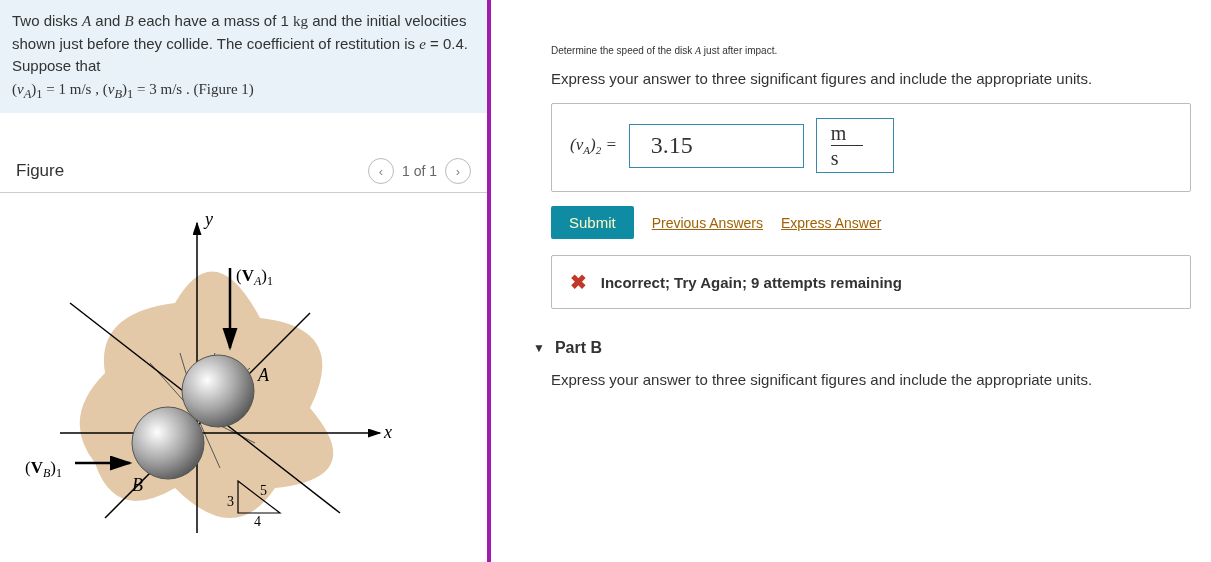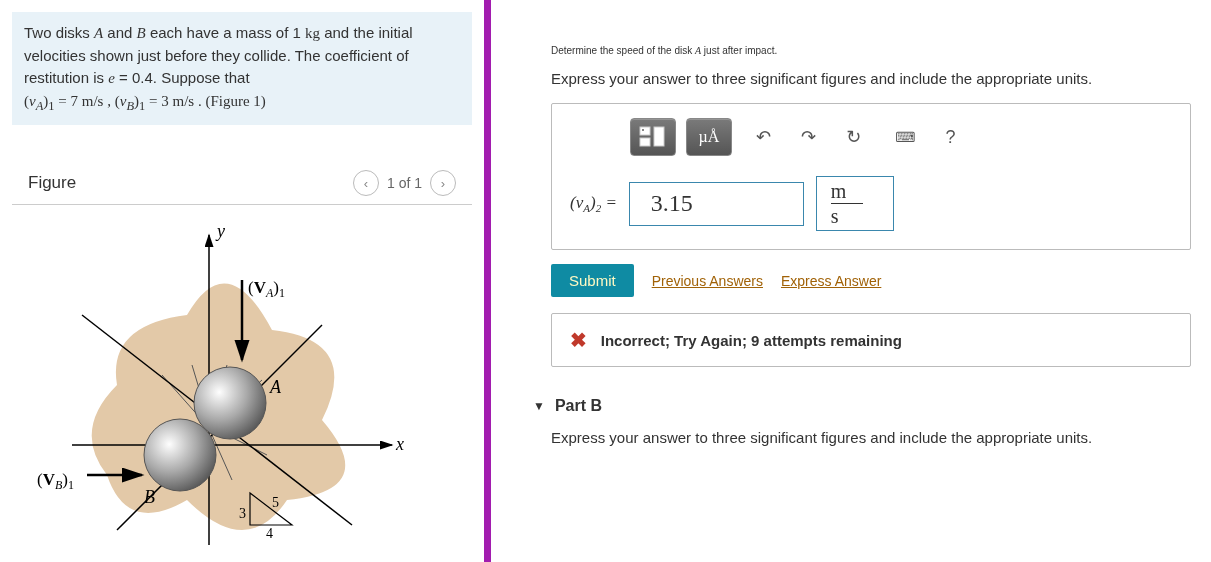--- a/index.html
+++ b/index.html
@@ -1,18 +1,18 @@
 <!DOCTYPE html>
 <html><head>
 <meta charset="utf-8">
 <style>
 * { box-sizing: border-box; margin: 0; padding: 0; }
 body { font-family: Arial, Helvetica, sans-serif; font-size: 14px; color: #333; background: #fff; width: 1211px; height: 562px; position: relative; overflow: hidden; }
 .container { display: flex; height: 100%; }
-.left-col { width: 514px; border-right: 7px solid #a21caf; padding: 12px; }
+.left-col { width: 514px; border-right: 4px solid #a21caf; padding: 0; }
 .right-col { flex: 1; padding: 10px 20px 10px 60px; }
 .problem-box { background: #e8f2f8; padding: 10px 12px; font-size: 15px; line-height: 1.5; color: #333; }
 .problem-box i { font-style: italic; font-family: 'Times New Roman', serif; }
 .figure-header { display: flex; align-items: center; justify-content: space-between; padding: 0 16px; margin-top: 45px; margin-bottom: 8px; }
 .figure-title { font-size: 17px; color: #333; }
 .pager { display: flex; align-items: center; gap: 8px; color: #666; font-size: 14px; }
 .circle-btn { width: 26px; height: 26px; border: 1px solid #bbb; border-radius: 50%; display: flex; align-items: center; justify-content: center; color: #888; background: #fff; font-size: 13px; }
 hr.fig-sep { border: none; border-top: 1px solid #ccc; margin: 0 0 10px 0; }
 .figure-area { position: relative; width: 100%; height: 340px; }
 .figure-svg { position: absolute; left: 0; top: 0; }
@@ -40,21 +40,21 @@
 .tri { font-size: 12px; color: #333; }
 .part-title { font-weight: bold; font-size: 16px; }
 </style>
 </head>
 <body>
 
 <div class="container">
   <div class="left-col">
     <div class="problem-box">
       <span>Two disks </span><i>A</i><span> and </span><i>B</i><span> each have a mass of 1 </span><span style="font-family:'Times New Roman',serif">kg</span><span> and the initial velocities shown just before they collide. The coefficient of restitution is </span><i>e</i><span> = 0.4. Suppose that </span><br>
-      <span style="font-family:'Times New Roman',serif">(<i>v<sub>A</sub></i>)<sub>1</sub></span><span style="font-family:'Times New Roman',serif"> = 7  m/s , </span><span style="font-family:'Times New Roman',serif">(<i>v<sub>B</sub></i>)<sub>1</sub></span><span style="font-family:'Times New Roman',serif"> = 3  m/s . (Figure 1)</span>
+      <span style="font-family:'Times New Roman',serif">(<i>v<sub>A</sub></i>)<sub>1</sub></span><span style="font-family:'Times New Roman',serif"> = 1  m/s , </span><span style="font-family:'Times New Roman',serif">(<i>v<sub>B</sub></i>)<sub>1</sub></span><span style="font-family:'Times New Roman',serif"> = 3  m/s . (Figure 1)</span>
     </div>
 
     <div class="figure-header">
       <div class="figure-title">Figure</div>
       <div class="pager">
         <div class="circle-btn">‹</div>
         <span>1 of 1</span>
         <div class="circle-btn">›</div>
       </div>
     </div>
@@ -112,43 +112,20 @@
     </div>
   </div>
 
   <div class="right-col">
     <div class="prompt-text">
       <span>Determine the speed of the disk </span><i>A</i><span> just after impact.</span>
     </div>
     <div class="bold-instr">Express your answer to three significant figures and include the appropriate units.</div>
 
     <div class="answer-box">
-      <div class="toolbar">
-        <div class="tool-btn" style="width:46px">
-          <svg width="28" height="22">
-              <rect x="1" y="1" width="10" height="8" fill="#fff" stroke="#ccc"></rect>
-              <rect x="1" y="12" width="10" height="8" fill="#fff" stroke="#ccc"></rect>
-              <rect x="15" y="1" width="10" height="19" fill="#fff" stroke="#ccc"></rect>
-              <rect x="3" y="3" width="2" height="2" fill="#888"></rect>
-            </svg>
-        </div>
-        <div class="tool-btn" style="width:46px">
-            <span class="icon-txt">µÅ</span>
-          </div>
-        <div class="tool-spacer"></div>
-        <div class="light-icon">↶</div>
-        <div style="width:10px"></div>
-        <div class="light-icon">↷</div>
-        <div style="width:10px"></div>
-        <div class="light-icon">↻</div>
-        <div style="width:14px"></div>
-        <div class="light-icon" style="font-size:14px">⌨</div>
-        <div style="width:10px"></div>
-        <div class="light-icon">?</div>
-      </div>
       <div class="answer-row">
         <span class="ans-label">(<i>v<sub style="font-size:11px">A</sub></i>)<sub style="font-size:11px">2</sub> = </span>
         <input class="ans-input" value="3.15" style="">
         <div class="unit-box">
           <div>m</div>
           <div class="frac-line"></div>
           <div>s</div>
         </div>
       </div>
     </div>

